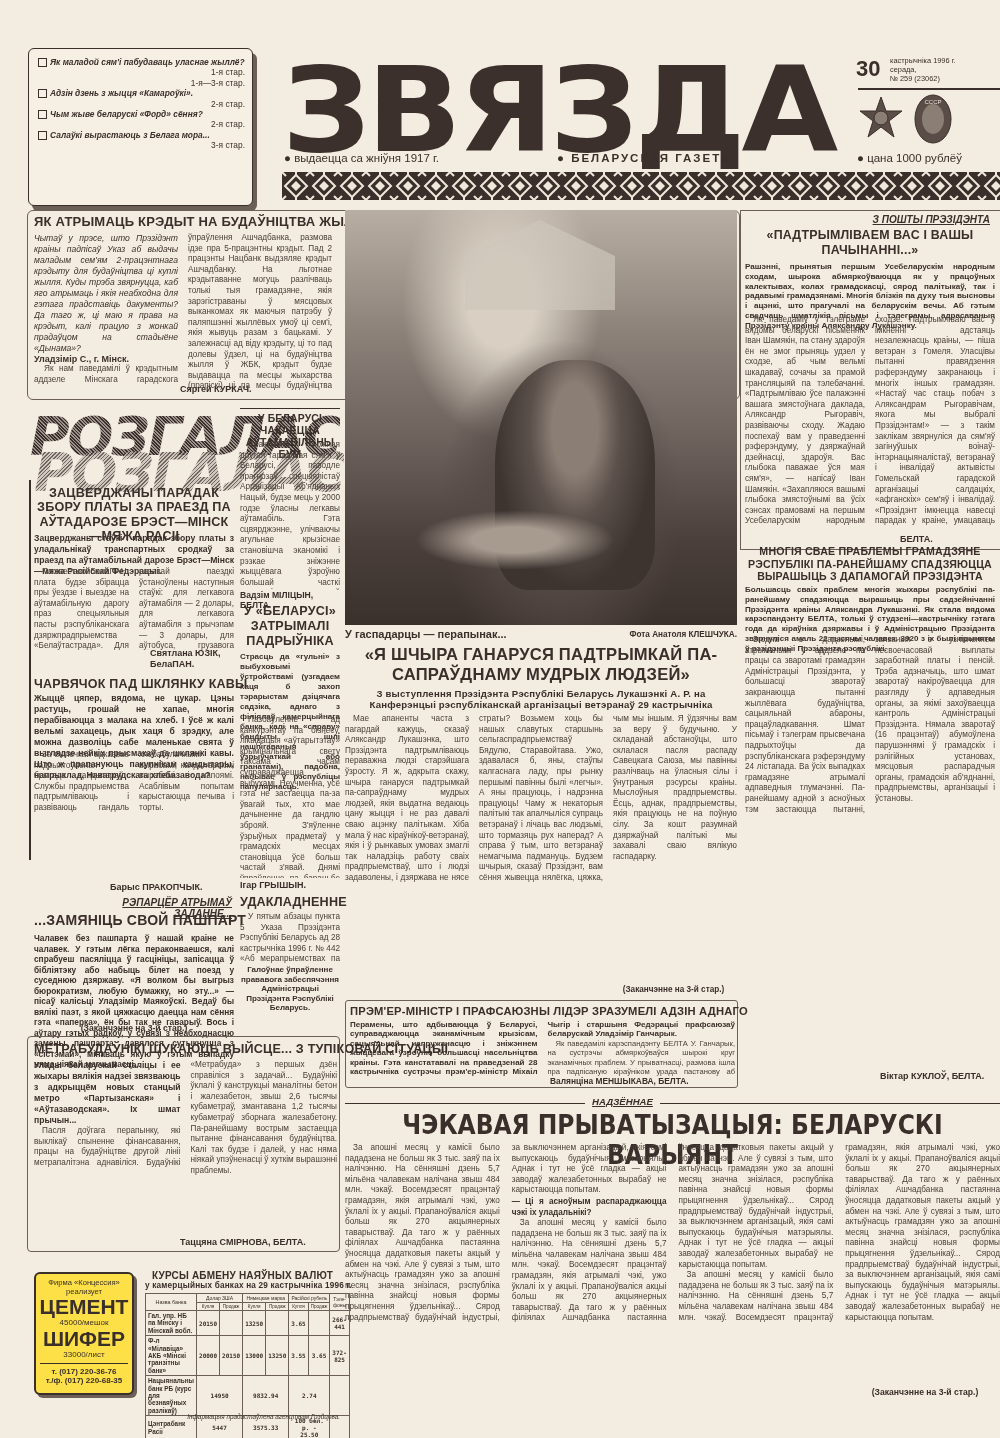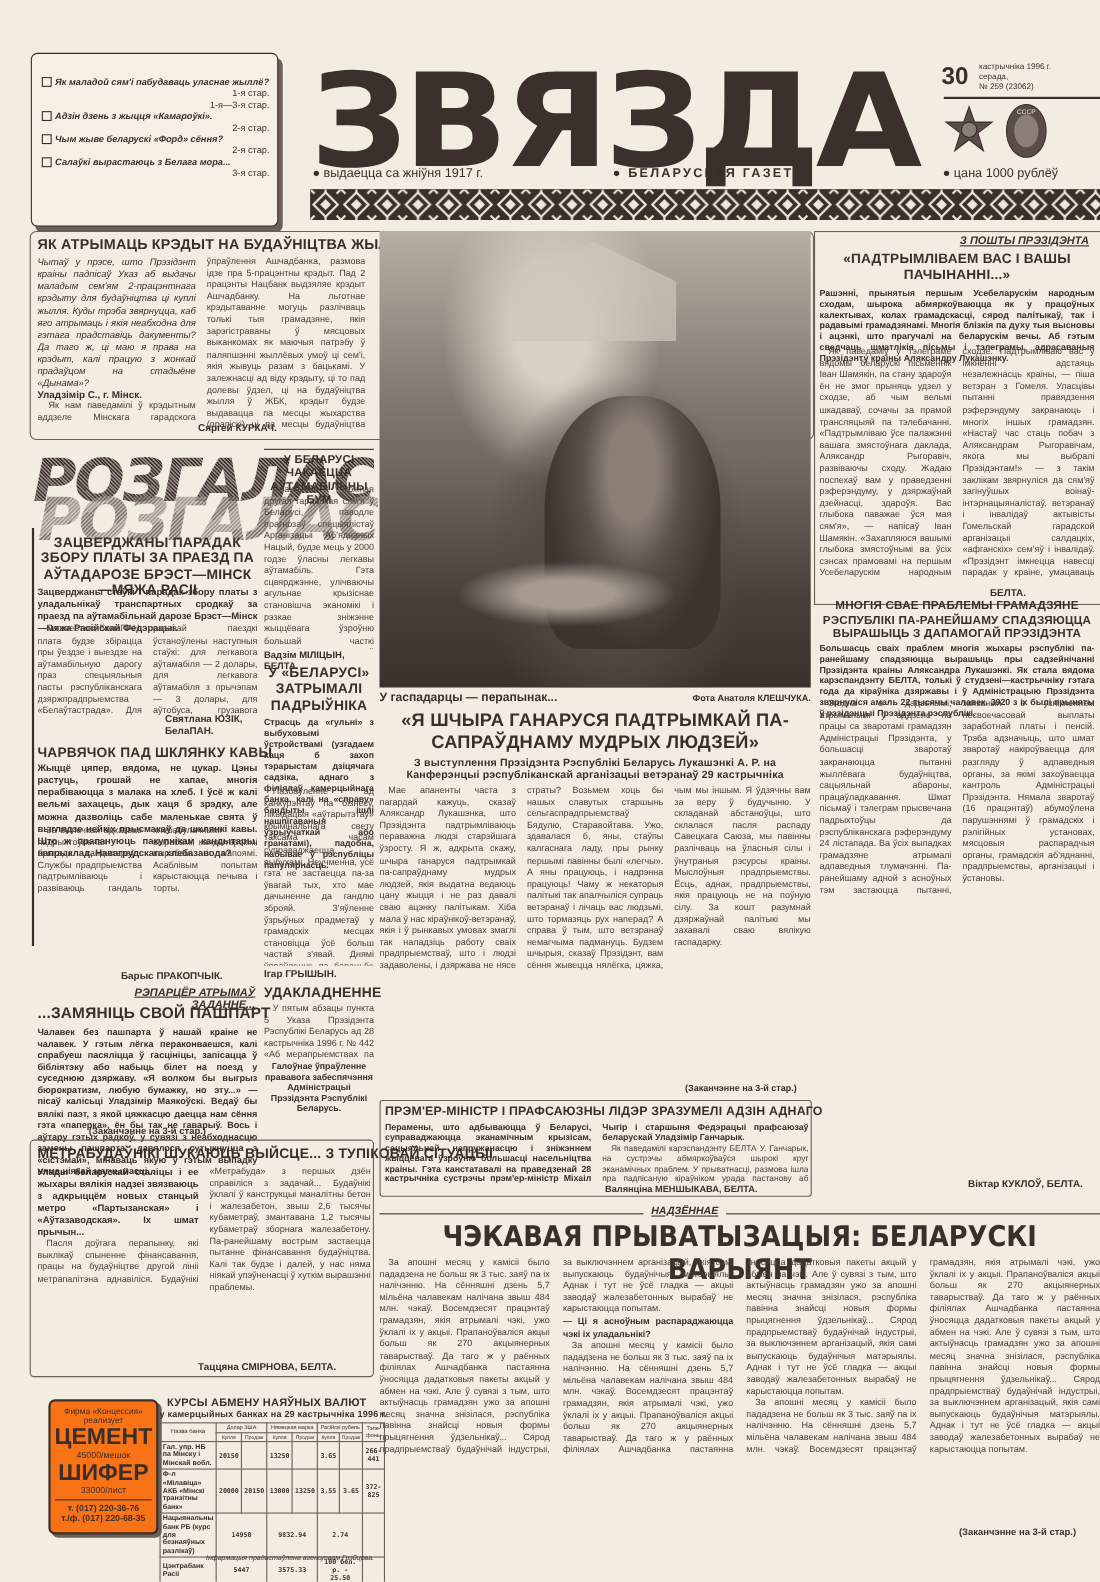--- a/index.html
+++ b/index.html
@@ -8,21 +8,21 @@
 .abs{position:absolute}
 .body-text{font-size:8.2px;line-height:10.6px;text-align:justify;color:#4a403a;font-family:"Liberation Sans",sans-serif}
 .bold-lead{font-weight:bold;font-style:italic;font-size:8.6px;line-height:11px;text-align:justify;color:#3a2f2a}
 .lead-b{font-weight:bold;font-size:8.6px;line-height:11px;text-align:justify;color:#3a2f2a}
 .hl{font-weight:bold;text-align:center;color:#3a2f2a;font-family:"Liberation Sans",sans-serif;letter-spacing:.2px}
 .sig{font-weight:bold;font-size:9px;text-align:left;color:#3a2f2a}
 .cols2{column-count:2;column-gap:10px}
 .cols3{column-count:3;column-gap:10px}
 .cols4{column-count:4;column-gap:12px}
 
-#teaser{left:28px;top:48px;width:225px;height:158px;border:1.5px solid #3a2f2a;border-radius:6px;background:#f6efe4;padding:20px 7px;box-shadow:4px 5px 0 #6b5f58}
+#teaser{left:28px;top:48px;width:225px;height:158px;border:1.5px solid #3a2f2a;border-radius:6px;background:#f6efe4;padding:8px 7px;box-shadow:4px 5px 0 #6b5f58}
 #teaser .q{font-weight:bold;font-style:italic;font-size:8.4px;line-height:10.4px;color:#3a2f2a;text-indent:14px;position:relative}
 #teaser .q:before{content:"";position:absolute;left:2px;top:1px;width:7px;height:7px;border:1px solid #3a2f2a;text-indent:0}
 #teaser .pg{text-align:right;font-size:8.4px;line-height:10.4px;color:#3a2f2a}
 
 #mast{left:282px;top:60px;width:430px;height:100px;font-family:"DejaVu Sans",sans-serif;font-weight:bold;font-size:118px;line-height:100px;color:#3c302c;letter-spacing:-4px;transform:scaleX(1.06);transform-origin:left}
 #tagline{left:282px;top:152px;width:718px;height:16px;font-size:11.5px;color:#3a2f2a}
 #ornament{left:282px;top:172px;width:718px;height:28px;background:#3a2f2a;overflow:hidden}
 #ornament svg{display:block}
 #dateblock{left:856px;top:40px;width:144px;height:52px}
 #dateblock .day{font-size:22px;font-weight:bold;color:#3a2f2a;position:absolute;left:0;top:16px}
@@ -41,21 +41,21 @@
 #photo .hands{position:absolute;left:70px;top:300px;width:200px;height:60px;background:radial-gradient(ellipse,#a79b90 0 30%,transparent 70%)}
 #rozgalas{left:30px;top:410px;width:195px;height:88px}
 #rozgalas .w1,#rozgalas .w2{position:absolute;font-family:"DejaVu Sans",sans-serif;font-weight:bold;font-style:italic;font-size:54px;line-height:54px;letter-spacing:-2px;color:transparent;-webkit-background-clip:text;background-clip:text}
 #rozgalas .w1{left:0;top:0;background-image:repeating-linear-gradient(45deg,#3a2f2a 0 1.2px,#9d928b 1.2px 2.4px)}
 #rozgalas .w2{left:4px;top:36px;opacity:.7;background-image:repeating-linear-gradient(-45deg,#3a2f2a 0 1px,#c2b8b0 1px 2.6px)}
 
 #rates{left:145px;top:1293px;width:195px;height:116px;border:1.5px solid #3a2f2a;font-size:6.2px;border-collapse:collapse;color:#3a2f2a}
 #rates td,#rates th{border:.6px solid #6b5f58;padding:1px 2px;font-weight:normal;vertical-align:middle}
 #rates td.bank{font-weight:bold;font-size:6.4px;line-height:7.4px}
 #rates td.num{font-weight:bold;text-align:center;font-family:"DejaVu Sans Mono",monospace;font-size:6px}
-#ad{left:44px;top:1272px;width:100px;height:123px;border:2px solid #3a2f2a;border-radius:6px;text-align:center;box-shadow:3px 3px 0 #6b5f58;background:#f97316}
+#ad{left:34px;top:1272px;width:100px;height:123px;border:2px solid #3a2f2a;border-radius:6px;text-align:center;box-shadow:3px 3px 0 #6b5f58;background:#fde047}
 #ad .s{font-size:7.6px;line-height:9px}
 #ad .b{font-weight:bold;font-size:21px;line-height:22px}
 #ad .p{font-size:8px;line-height:10px}
 #ad .t{font-weight:bold;font-size:8px;line-height:9px}
 </style>
 </head>
 <body>
 
 <div id="teaser" class="abs">
   <div class="q">Як маладой сям'і пабудаваць уласнае жыллё?</div>

